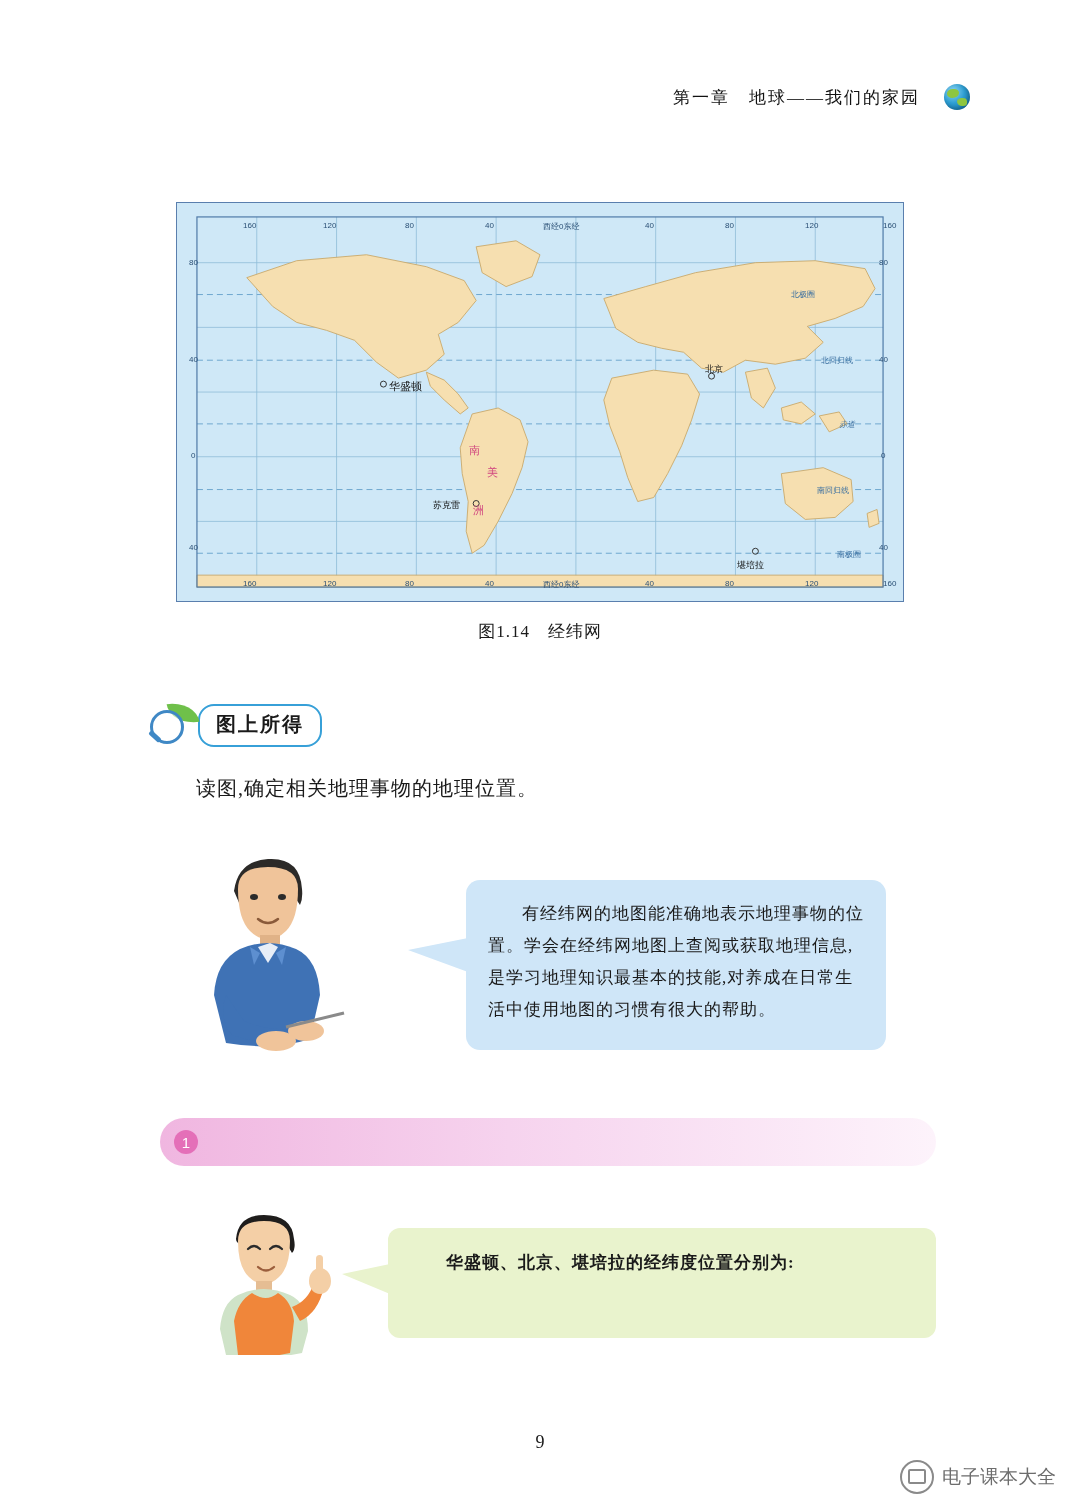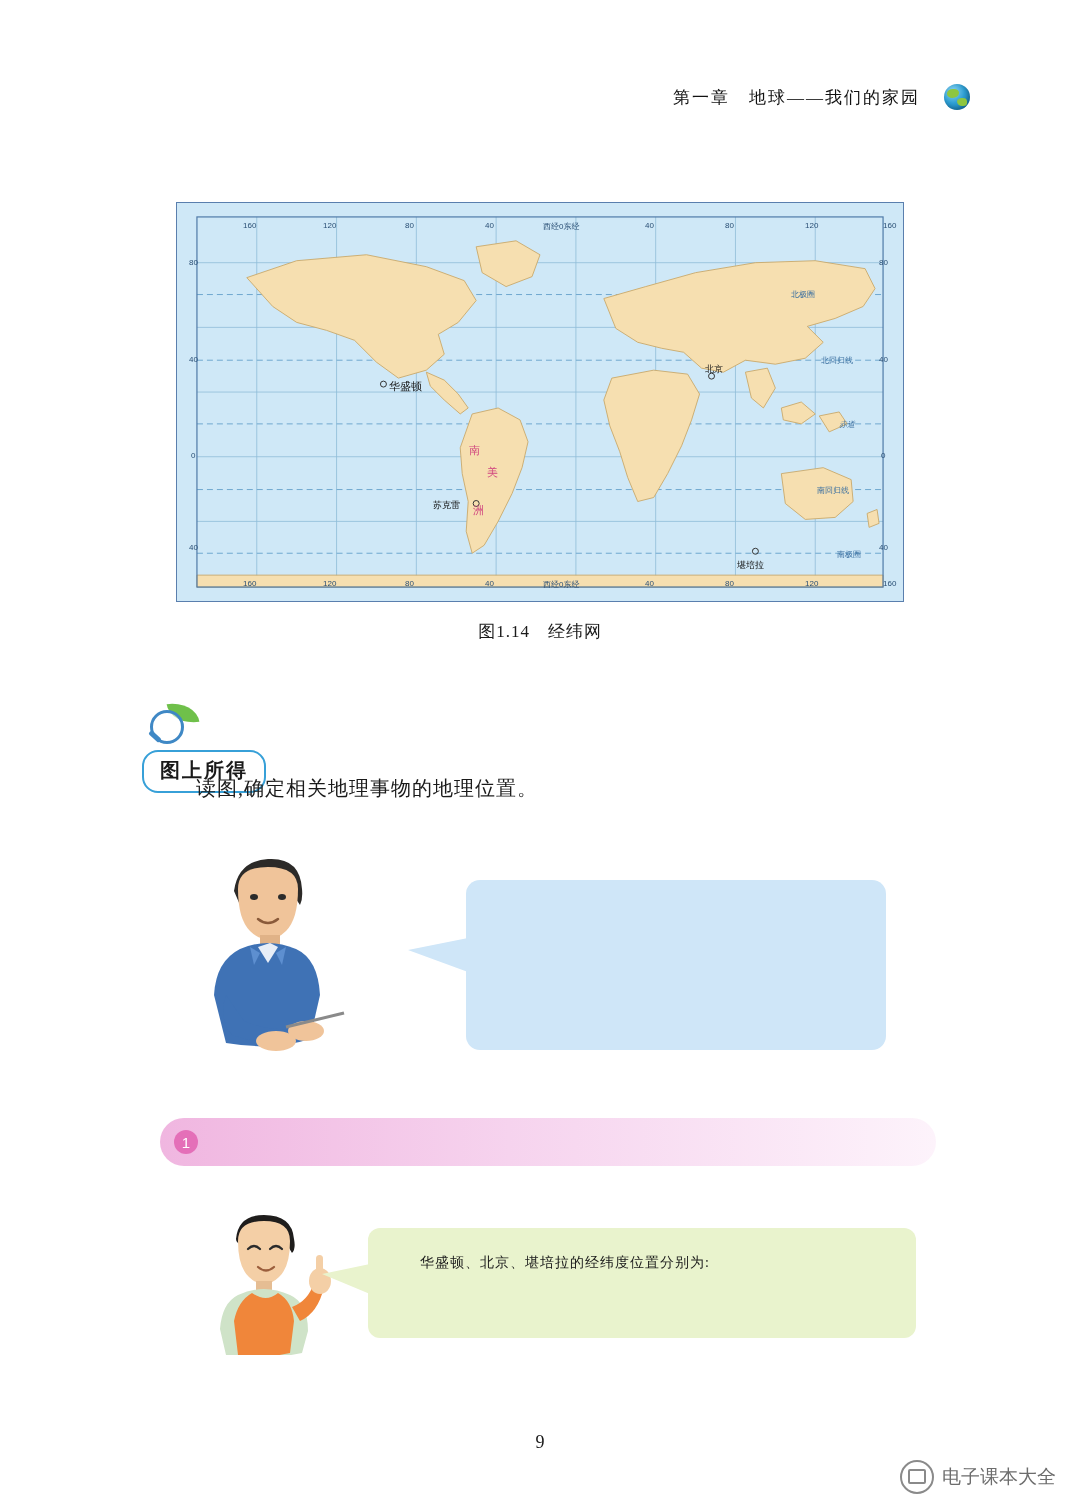--- a/index.html
+++ b/index.html
@@ -80,21 +80,21 @@
     font-family: "Liberation Serif", serif;
     letter-spacing: 1px;
   }
 
   
   .activity-badge {
     position: absolute;
     left: 146px;
     top: 700px;
     display: flex;
-    flex-direction: column;
+    align-items: center;
   }
   .magnifier {
     position: relative;
     width: 56px;
     height: 50px;
   }
   .magnifier .leaf {
     position: absolute;
     left: 22px; top: 2px;
     width: 30px; height: 22px;
@@ -209,32 +209,33 @@
   
   .student-fig {
     position: absolute;
     left: 200px;
     top: 1205px;
     width: 160px;
     height: 150px;
   }
   .bubble-green {
     position: absolute;
-    left: 368px;
+    left: 388px;
     top: 1228px;
     width: 548px;
     height: 110px;
     background: #e9f3cd;
     border-radius: 12px;
     padding: 18px 24px;
     box-sizing: border-box;
     font-family: "Liberation Serif", serif;
-    font-size: 14px;
+    font-size: 17px;
     line-height: 34px;
     letter-spacing: 1px;
+    font-weight: bold;
   }
   .bubble-green .tail {
     position: absolute;
     left: -46px;
     top: 36px;
     width: 0; height: 0;
     border-top: 10px solid transparent;
     border-bottom: 20px solid transparent;
     border-right: 48px solid #e9f3cd;
   }
@@ -430,20 +431,21 @@
     <path d="M46 150 q-8 24 6 40 q28 10 62 6 l4 -12 q-32 2 -54 -8 z" fill="#3f72b5"></path>
     <ellipse cx="126" cy="186" rx="18" ry="10" fill="#f0c49a"></ellipse>
     <ellipse cx="96" cy="196" rx="20" ry="10" fill="#f0c49a"></ellipse>
 
     <line x1="106" y1="182" x2="164" y2="168" stroke="#8a8a8a" stroke-width="3"></line>
   </svg>
 </div>
 
 <div class="bubble-blue">
   <div class="tail"></div>
+  <p>有经纬网的地图能准确地表示地理事物的位置。学会在经纬网地图上查阅或获取地理信息,是学习地理知识最基本的技能,对养成在日常生活中使用地图的习惯有很大的帮助。</p>
 </div>
 
 <div class="question-bar">
   <div class="q-num">1</div>
 </div>
 
 <div class="student-fig">
   <svg viewBox="0 0 160 150" width="160" height="150">
 
     <path d="M36 34 q2 -24 28 -24 q28 0 30 24 q2 10 -2 14 q-6 -12 -16 -12 q-20 2 -34 4 q-6 -2 -6 -6 z" fill="#1f1d1c"></path>

